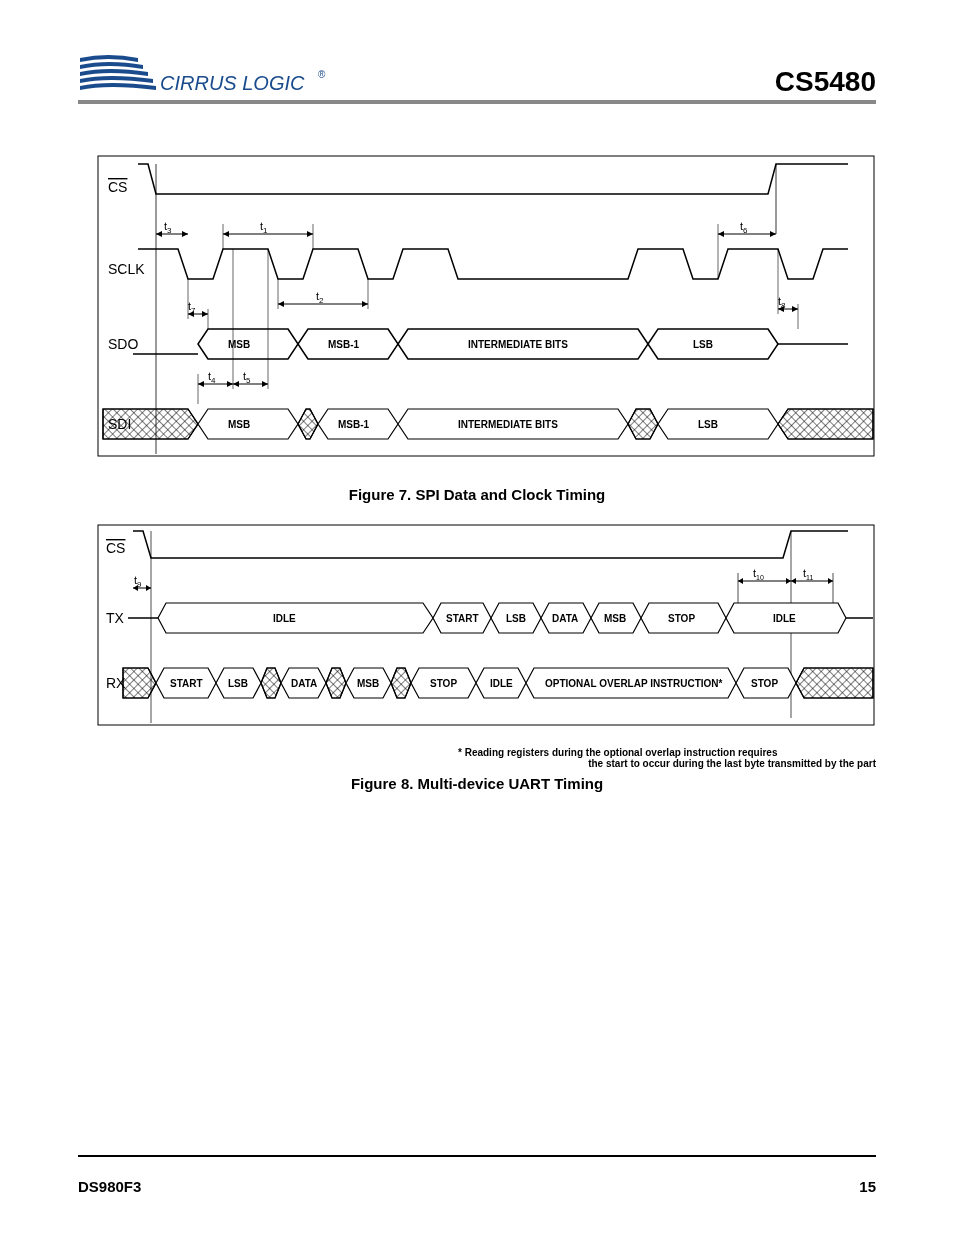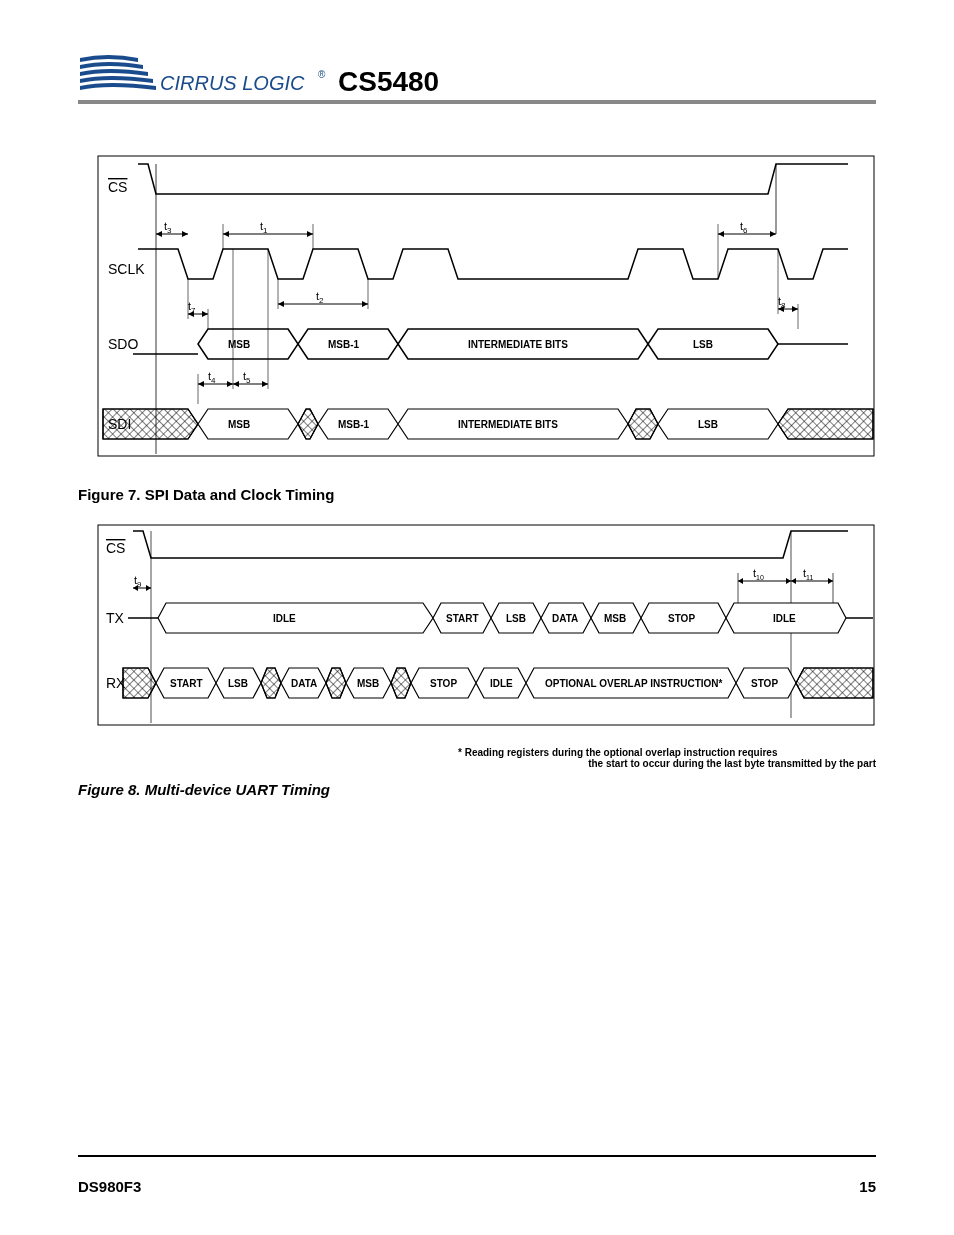--- a/index.html
+++ b/index.html
@@ -11,35 +11,36 @@
   }
   .page {
     width: 954px;
     height: 1235px;
     position: relative;
     box-sizing: border-box;
     padding: 50px 78px 40px 78px;
   }
   .header {
     display: flex;
+    justify-content: space-between;
     align-items: flex-end;
     border-bottom: 4px solid #888;
     padding-bottom: 2px;
   }
   .logo-wrap {
     display: flex;
     align-items: flex-end;
   }
   .part-number {
     font-size: 28px;
     font-weight: bold;
     font-family: Arial, Helvetica, sans-serif;
   }
   .figure-caption {
-    text-align: left;
+    text-align: center;
     font-weight: bold;
     font-size: 15px;
     margin: 18px 0;
   }
   .footnote {
     font-size: 10px;
     font-weight: bold;
     text-align: left;
   }
   .footer {
@@ -299,20 +300,20 @@
       <text x="352" y="164" class="bit-label" font-size="9">STOP</text>
       <text x="412" y="164" class="bit-label" font-size="9">IDLE</text>
       <text x="467" y="164" class="bit-label" font-size="8">OPTIONAL OVERLAP INSTRUCTION*</text>
       <text x="673" y="164" class="bit-label" font-size="9">STOP</text>
     </svg>
 
     <div style="margin-left:380px; margin-top:0;">
       <div class="footnote">* Reading registers during the optional overlap instruction requires</div>
       <div class="footnote" style="margin-left:10px;text-align:right;">the start to occur during the last byte transmitted by the part</div>
     </div>
-    <div class="figure-caption" style="margin-top:12px;font-style:italic;">Figure 8.  Multi-device UART Timing</div>
+    <div class="figure-caption" style="margin-top:6px;">Figure 8.  Multi-device UART Timing</div>
   </div>
 
   <div class="footer">
     <span>DS980F3</span>
     <span>15</span>
   </div>
 </div>
 
 </body></html>

